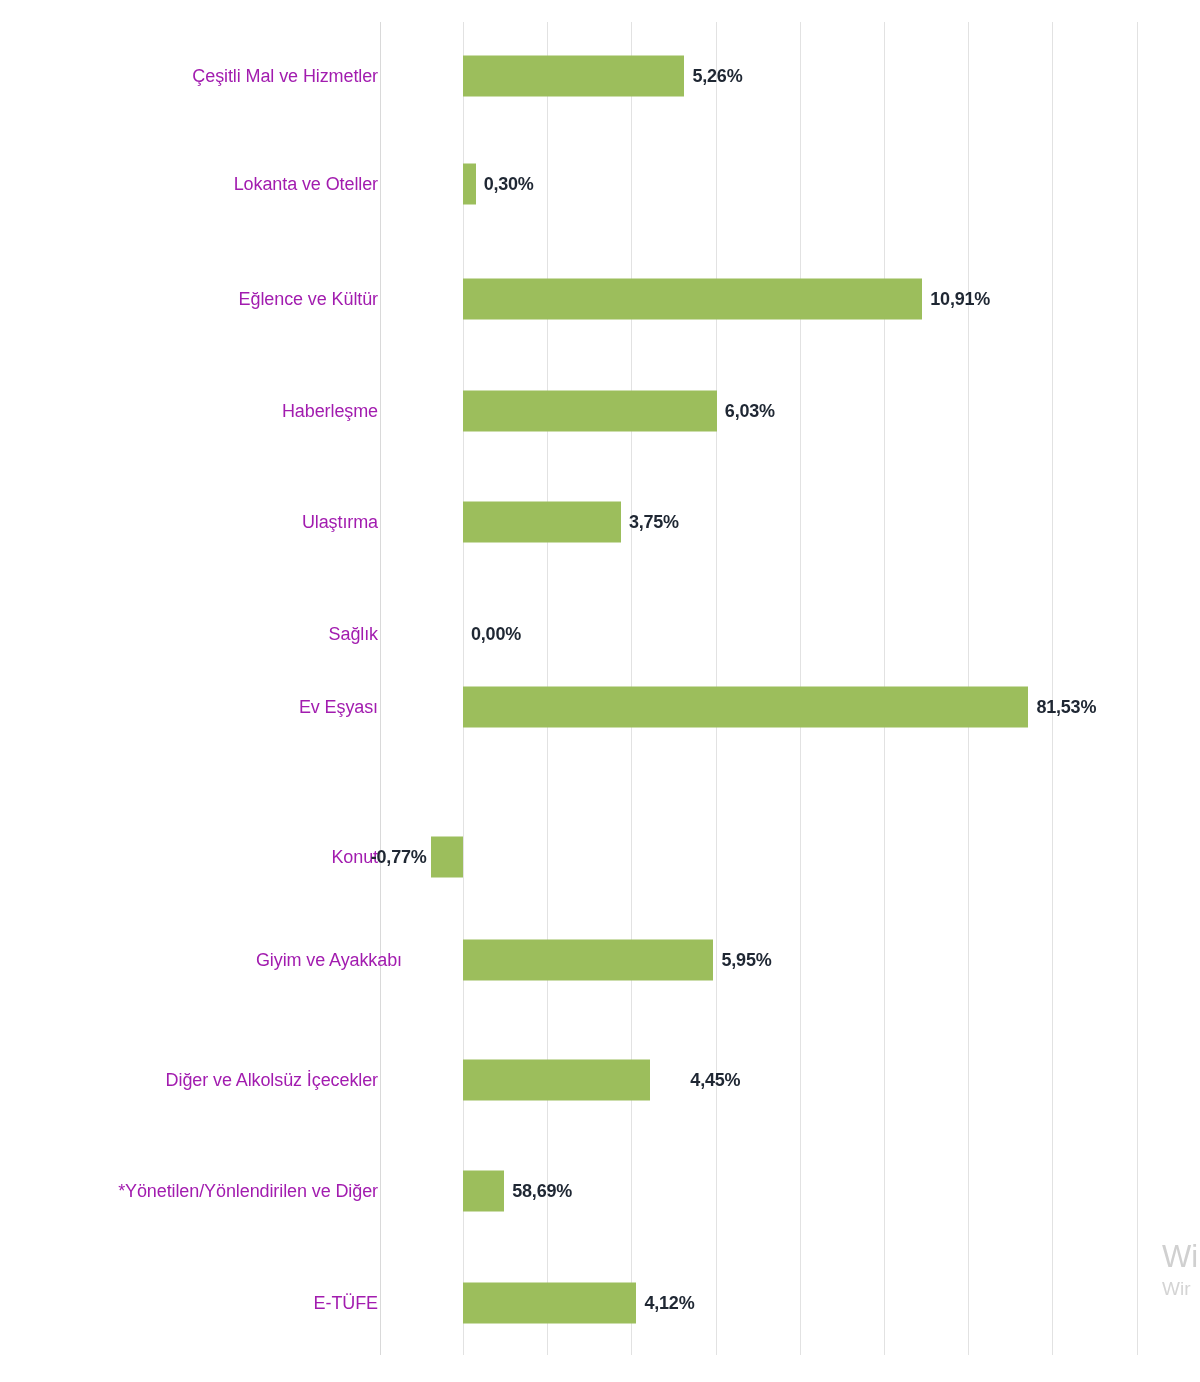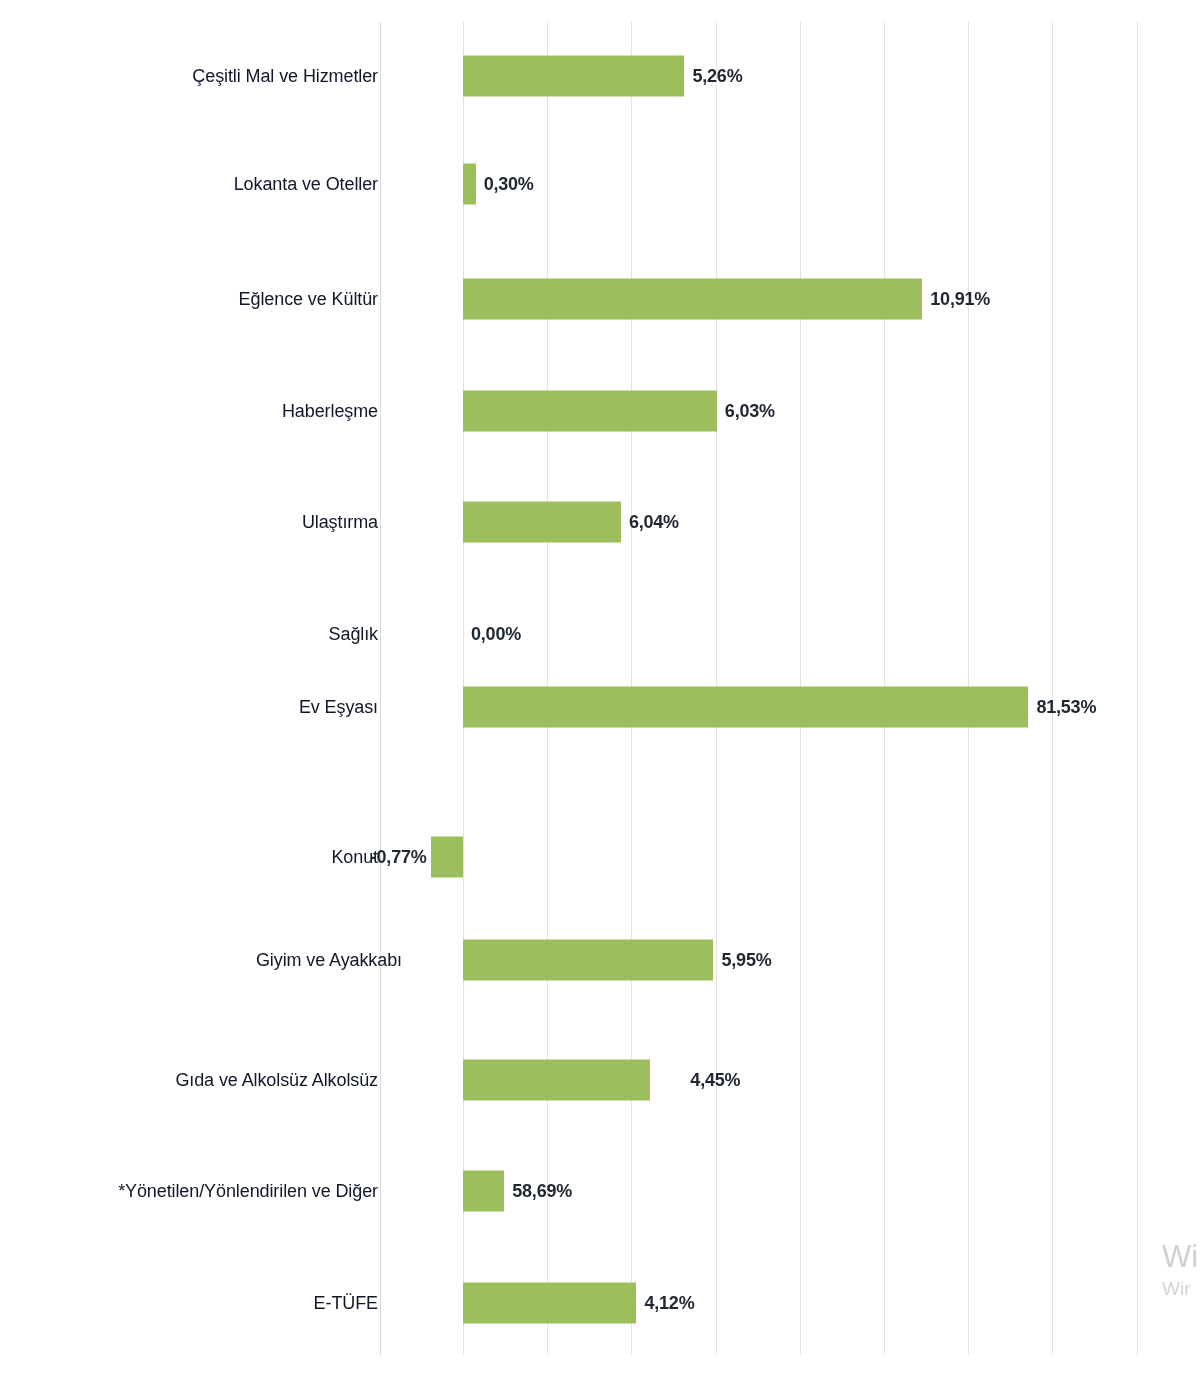--- a/index.html
+++ b/index.html
@@ -56,21 +56,21 @@
   }
 
   .cat-label {
     position: absolute;
     right: 822px;           
     top: 50%;
     transform: translateY(-50%);
     text-align: right;
     white-space: nowrap;
     font-size: 18px;
-    color: #0f172a;
+    color: #a21caf;
     letter-spacing: -0.1px;
   }
 
   .bar {
     position: absolute;
     top: 50%;
     transform: translateY(-50%);
     height: 41px;
     background: #9cbe5c;
   }
@@ -146,21 +146,21 @@
         <div class="val-label" style="left: 930.311px;">10,91%</div>
       </div>
       <div class="row" style="top: 354.75px;">
         <div class="cat-label">Haberleşme</div>
         <div class="bar" style="left: 463px; width: 253.863px; background: rgb(156, 190, 92);"></div>
         <div class="val-label" style="left: 724.863px;">6,03%</div>
       </div>
       <div class="row" style="top: 466.25px;">
         <div class="cat-label">Ulaştırma</div>
         <div class="bar" style="left: 463px; width: 157.875px; background: rgb(156, 190, 92);"></div>
-        <div class="val-label" style="left: 628.875px;">6,04%</div>
+        <div class="val-label" style="left: 628.875px;">3,75%</div>
       </div>
       <div class="row" style="top: 577.75px;">
         <div class="cat-label">Sağlık</div>
         <div class="val-label" style="left: 471px; text-align: right;">0,00%</div>
       </div>
       <div class="row" style="top: 651px;">
         <div class="cat-label">Ev Eşyası</div>
         <div class="bar" style="left: 463px; width: 565.403px; background: rgb(156, 190, 92);"></div>
         <div class="val-label" style="left: 1036.4px;">81,53%</div>
       </div>
@@ -168,21 +168,21 @@
         <div class="cat-label">Konut</div>
         <div class="bar" style="left: 430.583px; width: 32.417px; background: rgb(156, 190, 92);"></div>
         <div class="val-label" style="left: auto; right: 773.417px;">-0,77%</div>
       </div>
       <div class="row" style="top: 904px; padding-left: 24px;">
         <div class="cat-label">Giyim ve Ayakkabı</div>
         <div class="bar" style="left: 463px; width: 250.495px; background: rgb(156, 190, 92);"></div>
         <div class="val-label" style="left: 721.495px;">5,95%</div>
       </div>
       <div class="row" style="top: 1023.75px;">
-        <div class="cat-label">Gıda ve Alkolsüz Alkolsüz</div>
+        <div class="cat-label">Diğer ve Alkolsüz İçecekler</div>
         <div class="bar" style="left: 463px; width: 187.345px; background: rgb(156, 190, 92);"></div>
         <div class="val-label" style="left: 658.345px; margin-left: 32px;">4,45%</div>
       </div>
       <div class="row" style="top: 1135.25px;">
         <div class="cat-label">*Yönetilen/Yönlendirilen ve Diğer</div>
         <div class="bar" style="left: 463px; width: 41.258px; background: rgb(156, 190, 92);"></div>
         <div class="val-label" style="left: 512.258px;">58,69%</div>
       </div>
       <div class="row" style="top: 1246.75px;">
         <div class="cat-label">E-TÜFE</div>

